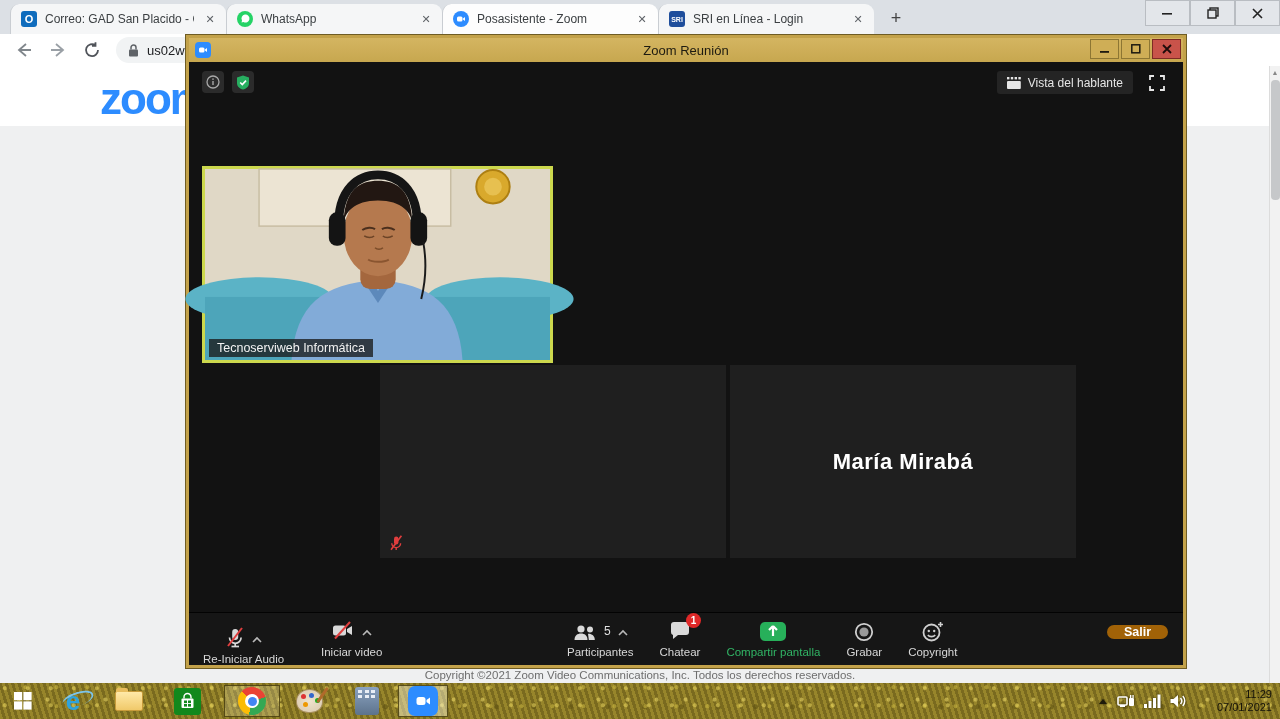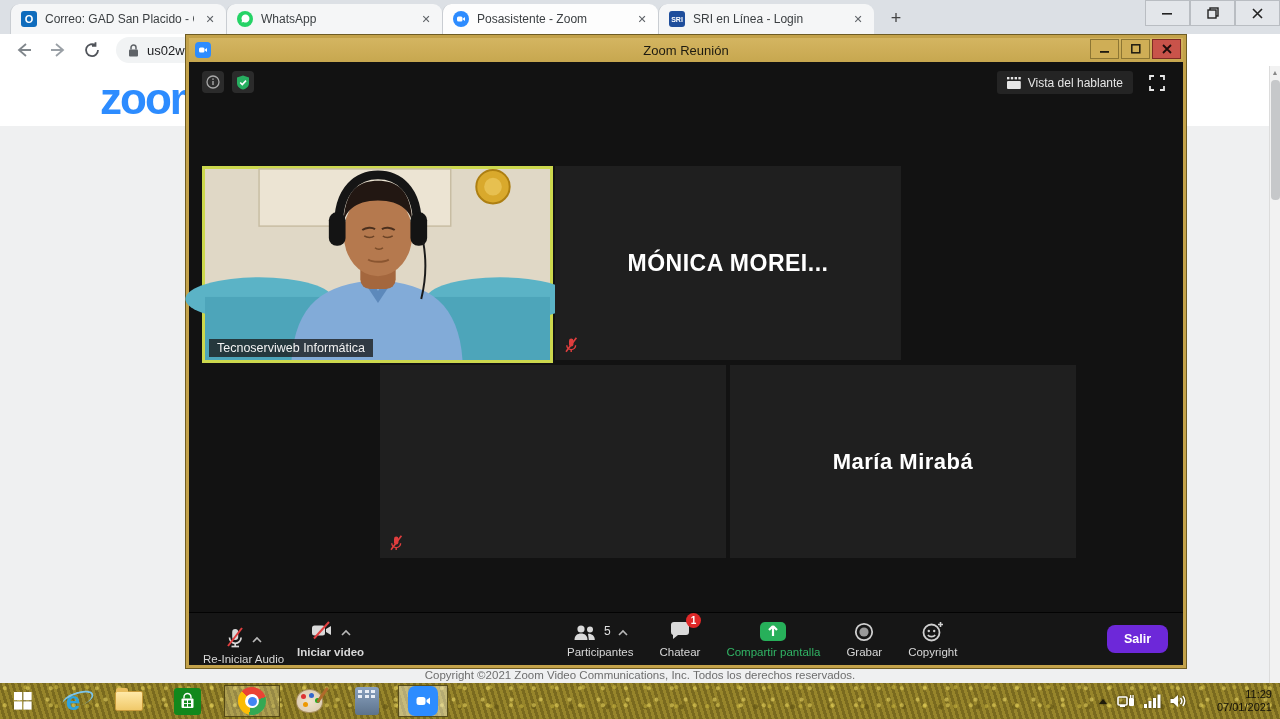--- a/index.html
+++ b/index.html
@@ -61,21 +61,21 @@
 
   .ztoolbar { position:absolute; left:0; right:0; bottom:0; height:53px; background:#161616; border-top:1px solid #030303; }
   .zbtn { position:absolute; display:flex; flex-direction:column; align-items:center; gap:4px; color:#d8d8d8; font-size:11.5px; white-space:nowrap; }
   .icrow { height:22px; display:flex; align-items:flex-end; gap:7px; }
   .caret { margin-bottom:6px; }
   .cgroup { position:absolute; left:378px; top:7px; display:flex; gap:26px; }
   .cgroup .zbtn { position:static; }
   .share-label { color:#31b565; }
   .badge { position:absolute; top:-7px; right:-10px; min-width:15px; height:15px; background:#e02828; border-radius:8px; color:#fff; font-size:10px; font-weight:bold; line-height:15px; text-align:center; padding:0 3px; }
   .count { color:#e0e0e0; font-size:12px; margin-bottom:4px; }
-  .leave-btn { position:absolute; right:15px; top:12px; background:#6d28d9; color:#fff; font-weight:bold; font-size:12.5px; border-radius:8px; padding:7px 17px; }
+  .leave-btn { position:absolute; right:15px; top:12px; background:#a16207; color:#fff; font-weight:bold; font-size:12.5px; border-radius:8px; padding:0 17px; }
 
   
   .taskbar { position:absolute; left:0; top:683px; width:1280px; height:36px; background-color:#857422;
     background-image:
       radial-gradient(circle at 21% 31%, rgba(235,215,95,.55) 0 1.5px, transparent 2.5px),
       radial-gradient(circle at 64% 72%, rgba(245,225,110,.5) 0 1.5px, transparent 2.5px),
       radial-gradient(circle at 82% 22%, rgba(205,185,65,.55) 0 1.5px, transparent 2.5px),
       radial-gradient(circle at 42% 82%, rgba(95,82,18,.6) 0 2px, transparent 3px),
       repeating-linear-gradient(73deg, rgba(198,178,66,.28) 0 3px, rgba(92,80,22,.28) 3px 6px);
     background-size:23px 17px, 29px 23px, 31px 19px, 37px 29px, auto; z-index:20; }
@@ -271,29 +271,20 @@
         <path d="M180 61 C183 59 189 59 193 62" stroke="#4a2f1d" stroke-width="2" fill="none"></path>
         <path d="M162 68 C165 70 170 70 172 68" stroke="#6b4326" stroke-width="1.6" fill="none"></path>
         <path d="M181 68 C183 70 188 70 191 68" stroke="#6b4326" stroke-width="1.6" fill="none"></path>
         <path d="M173 80 C175 82 179 82 181 80" stroke="#7a4c29" stroke-width="1.6" fill="none"></path>
         <path d="M166 92 C170 95 182 95 187 92" stroke="#8a5530" stroke-width="2" fill="none"></path>
         <path d="M222 74 C226 96 224 116 220 132" stroke="#1a1a1a" stroke-width="2" fill="none"></path>
       </svg>
       <div class="vlabel">Tecnoserviweb Informática</div>
     </div>
 
-    <div class="tile" style="left:366px; top:104px; width:346px; height:194px;">
-      <span class="tile-name">MÓNICA MOREI...</span>
-      <svg class="tile-mic" width="14" height="16" viewBox="0 0 14 16">
-          <rect x="5" y="1.5" width="4.4" height="8" rx="2.2" fill="#e03e3e"></rect>
-          <path d="M2.8 8.2 a4.4 4.4 0 0 0 8.8 0" stroke="#e03e3e" stroke-width="1.4" fill="none"></path>
-          <line x1="7.2" y1="12.6" x2="7.2" y2="15" stroke="#e03e3e" stroke-width="1.4"></line>
-          <line x1="2" y1="14.8" x2="12.4" y2="0.8" stroke="#e03e3e" stroke-width="1.6"></line>
-        </svg>
-    </div>
     <div class="tile" style="left:191px; top:303px; width:346px; height:193px;">
       <svg class="tile-mic" width="14" height="16" viewBox="0 0 14 16">
           <rect x="5" y="1.5" width="4.4" height="8" rx="2.2" fill="#e03e3e"></rect>
           <path d="M2.8 8.2 a4.4 4.4 0 0 0 8.8 0" stroke="#e03e3e" stroke-width="1.4" fill="none"></path>
           <line x1="7.2" y1="12.6" x2="7.2" y2="15" stroke="#e03e3e" stroke-width="1.4"></line>
           <line x1="2" y1="14.8" x2="12.4" y2="0.8" stroke="#e03e3e" stroke-width="1.6"></line>
         </svg>
     </div>
     <div class="tile" style="left:541px; top:303px; width:346px; height:193px;">
       <span class="tile-name" style="font-size:22px">María Mirabá</span>
@@ -308,21 +299,21 @@
               <line x1="10.2" y1="16.5" x2="10.2" y2="19.5" stroke="#d9d9d9" stroke-width="1.7"></line>
               <line x1="6.5" y1="19.5" x2="14" y2="19.5" stroke="#d9d9d9" stroke-width="1.7"></line>
               <line x1="3" y1="19" x2="17" y2="1" stroke="#e03e3e" stroke-width="2"></line>
             </svg>
           <svg class="caret" width="10" height="6" viewBox="0 0 10 6">
               <path d="M1 5 L5 1 L9 5" stroke="#b9b9b9" stroke-width="1.6" fill="none"></path>
             </svg>
         </div>
         <span>Re-Iniciar Audio</span>
       </div>
-      <div class="zbtn" style="left:108px; top:7px;font-weight:bold;">
+      <div class="zbtn" style="left:132px; top:7px;">
         <div class="icrow">
           <svg width="24" height="22" viewBox="0 0 24 22">
               <rect x="2" y="5.5" width="13" height="10" rx="2.5" fill="#d9d9d9"></rect>
               <path d="M16 9 L21 6 V15 L16 12 Z" fill="#d9d9d9"></path>
               <line x1="4" y1="18.5" x2="19" y2="2" stroke="#e03e3e" stroke-width="2"></line>
             </svg>
           <svg class="caret" width="10" height="6" viewBox="0 0 10 6">
               <path d="M1 5 L5 1 L9 5" stroke="#b9b9b9" stroke-width="1.6" fill="none"></path>
             </svg>
         </div>

